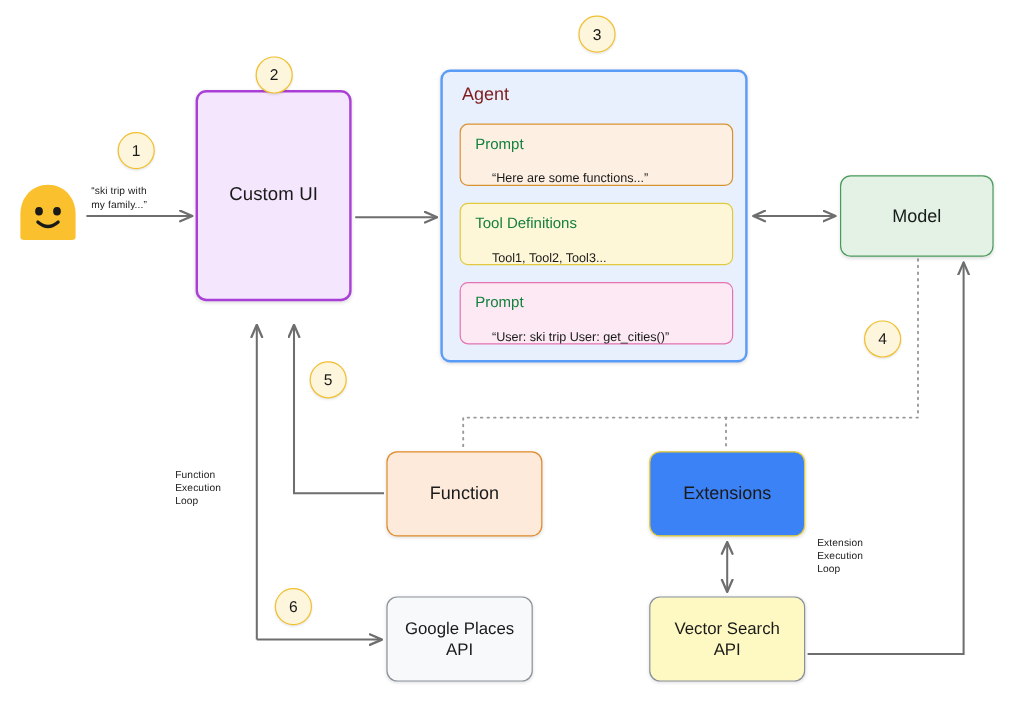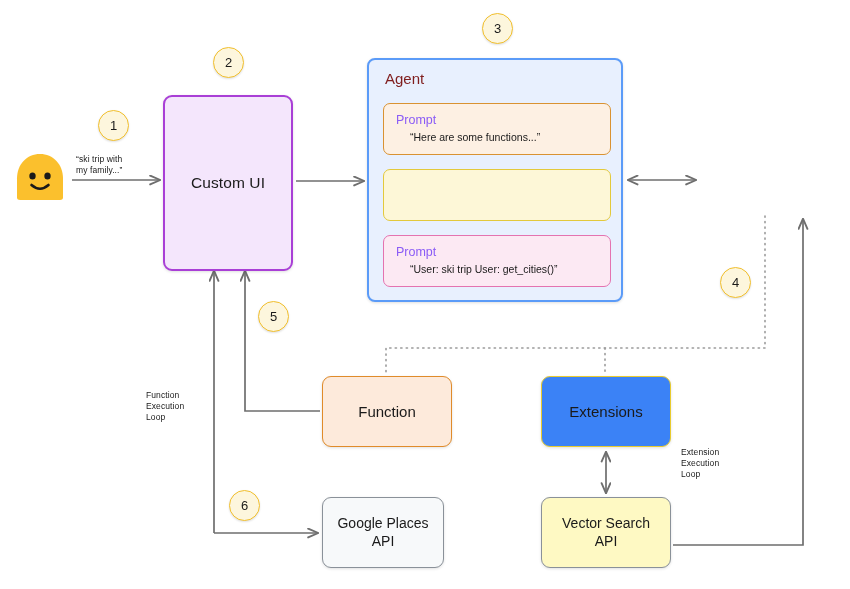--- a/index.html
+++ b/index.html
@@ -32,21 +32,21 @@
     box-sizing: border-box;
     display: flex;
     align-items: center;
     justify-content: center;
     text-align: center;
     border-radius: 9px;
     color: #1a1a1a;
   }
   
   #custom-ui {
-    left: 163px; top: 95px; width: 130px; height: 176px;
+    left: 163px; top: 75px; width: 130px; height: 176px;
     background: #f4e6fc;
     border: 2px solid #a93fd6;
     font-size: 15.5px;
     letter-spacing: .1px;
     box-shadow: 0 1px 3px rgba(0,0,0,.13);
     text-align: center;
   }
   
   #agent {
     left: 367px; top: 58px; width: 256px; height: 244px;
@@ -67,27 +67,27 @@
     left: 14px;
     width: 228px;
     box-sizing: border-box;
     border-radius: 7px;
     padding: 9px 12px 10px 12px;
     text-align: left;
   }
   .inner-title {
     font-size: 12.5px;
     font-weight: 400;
-    color: #8b5cf6;
+    color: #15803d;
     line-height: 1.25;
   }
   .inner-sub {
     font-size: 10.5px;
     color: #1a1a1a;
-    margin-top: 2px;
+    margin-top: 14px;
     padding-left: 14px;
     line-height: 1.25;
   }
   #card-prompt-1 {
     top: 43px; height: 52px;
     background: #fdf0e3;
     border: 1.6px solid #d99232;
   }
   #card-tools {
     top: 109px; height: 52px;
@@ -229,28 +229,33 @@
 
   <div class="node" id="agent">
     <div id="agent-title">Agent</div>
 
     <div class="inner-card" id="card-prompt-1">
       <div class="inner-title">Prompt</div>
       <div class="inner-sub">“Here are some functions...”</div>
     </div>
 
     <div class="inner-card" id="card-tools">
+      <div class="inner-title">Tool Definitions</div>
+      <div class="inner-sub">Tool1, Tool2, Tool3...</div>
     </div>
 
     <div class="inner-card" id="card-prompt-2">
       <div class="inner-title">Prompt</div>
       <div class="inner-sub">“User: ski trip User: get_cities()”</div>
     </div>
   </div>
 
+  <div class="node" id="model">
+    <span>Model</span>
+  </div>
 
   <div class="node" id="function">
     <span>Function</span>
   </div>
 
   <div class="node" id="extensions">
     <span>Extensions</span>
   </div>
 
   <div class="node" id="google-places">

